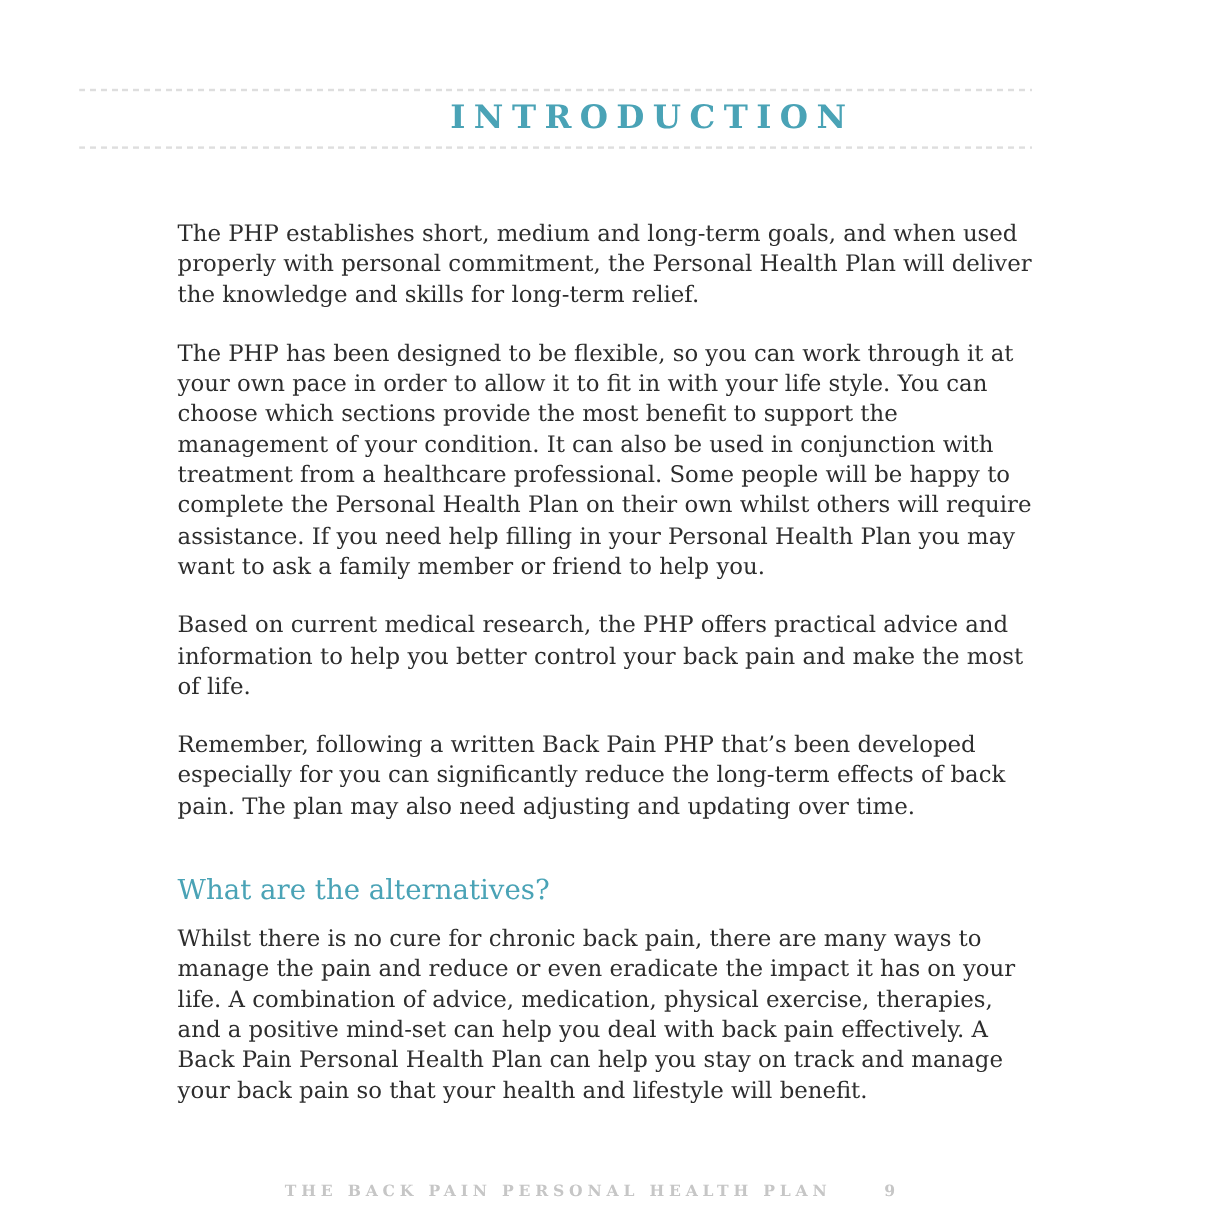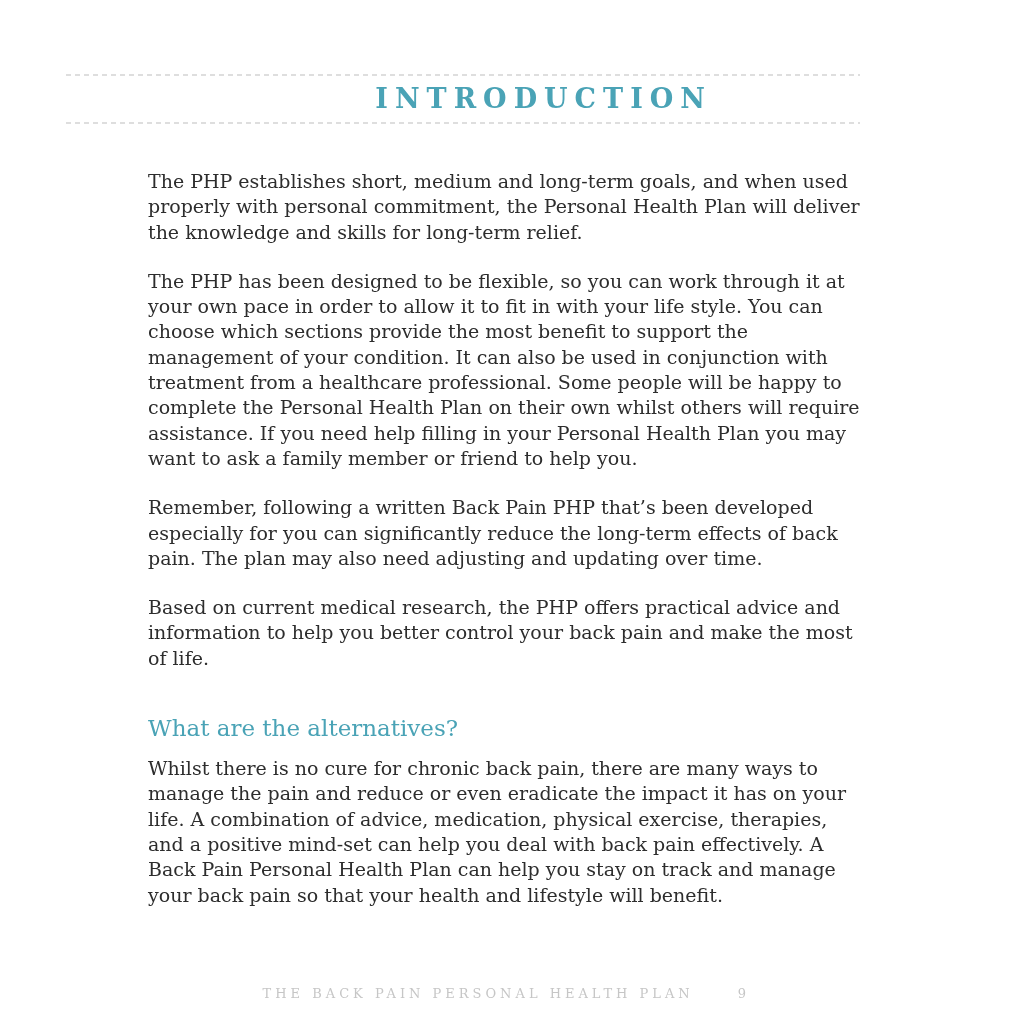--- a/index.html
+++ b/index.html
@@ -37,34 +37,34 @@
     position:absolute;left:883px;top:0;width:63px;height:156px;
     background:linear-gradient(180deg,var(--ribbon-top) 0%,var(--ribbon-bottom) 100%);
     clip-path:polygon(0 0,100% 0,100% 100%,50% calc(100% - 13px),0 100%);
     z-index:2;
   }
   .book{
     position:absolute;top:80px;left:50%;transform:translateX(-50%);
     width:38px;height:34px;display:block;
   }
   .content{
-    position:absolute;left:148px;top:169px;width:716px;
+    position:absolute;left:148px;top:183px;width:716px;
     font-size:19px;line-height:25.3px;color:var(--body-text);
   }
   .content p{margin:0 0 24px 0;}
   .subheading{
     font-family:"DejaVu Serif", serif;
     font-weight:400;font-size:23px;line-height:30px;
     color:var(--accent);
     margin:42px 0 13px 0;
   }
   .footer{
     position:absolute;top:986px;right:110px;
     display:flex;align-items:baseline;gap:44px;
-    font-weight:400;font-size:13px;
+    font-weight:700;font-size:13px;
     letter-spacing:4px;
     color:var(--footer-text);
     white-space:nowrap;
   }
 </style>
 </head>
 <body>
 
 <div class="page">
 
@@ -77,22 +77,22 @@
     <svg class="book" viewBox="0 0 24 22" xmlns="http://www.w3.org/2000/svg">
       <path d="M2 2.6 C5 0.9, 9 1.2, 11.6 3.4 L11.6 15.6 C9 13.6, 5 13.3, 2 15 Z" fill="#ffffff"></path>
       <path d="M22 2.6 C19 0.9, 15 1.2, 12.4 3.4 L12.4 15.6 C15 13.6, 19 13.3, 22 15 Z" fill="#ffffff"></path>
       <path d="M1 4.2 L1 17 C5 15.2, 9 15.6, 12 18 C15 15.6, 19 15.2, 23 17 L23 4.2" fill="none" stroke="#ffffff" stroke-width="1.2"></path>
     </svg>
   </div>
 
   <main class="content">
     <p>The PHP establishes short, medium and long-term goals, and when used properly with personal commitment, the Personal Health Plan will deliver the knowledge and skills for long-term relief.</p>
     <p>The PHP has been designed to be flexible, so you can work through it at your own pace in order to allow it to fit in with your life style. You can choose which sections provide the most benefit to support the management of your condition. It can also be used in conjunction with treatment from a healthcare professional. Some people will be happy to complete the Personal Health Plan on their own whilst others will require assistance. If you need help filling in your Personal Health Plan you may want to ask a family member or friend to help you.</p>
+    <p>Based on current medical research, the PHP offers practical advice and information to help you better control your back pain and make the most of life.</p>
     <p>Remember, following a written Back Pain PHP that’s been developed especially for you can significantly reduce the long-term effects of back pain. The plan may also need adjusting and updating over time.</p>
-    <p>Based on current medical research, the PHP offers practical advice and information to help you better control your back pain and make the most of life.</p>
     <h2 class="subheading">What are the alternatives?</h2>
     <p>Whilst there is no cure for chronic back pain, there are many ways to manage the pain and reduce or even eradicate the impact it has on your life. A combination of advice, medication, physical exercise, therapies, and a positive mind-set can help you deal with back pain effectively. A Back Pain Personal Health Plan can help you stay on track and manage your back pain so that your health and lifestyle will benefit.</p>
   </main>
 
   <footer class="footer">
     <span>THE BACK PAIN PERSONAL HEALTH PLAN</span>
     <span>9</span>
   </footer>
 
 </div>

